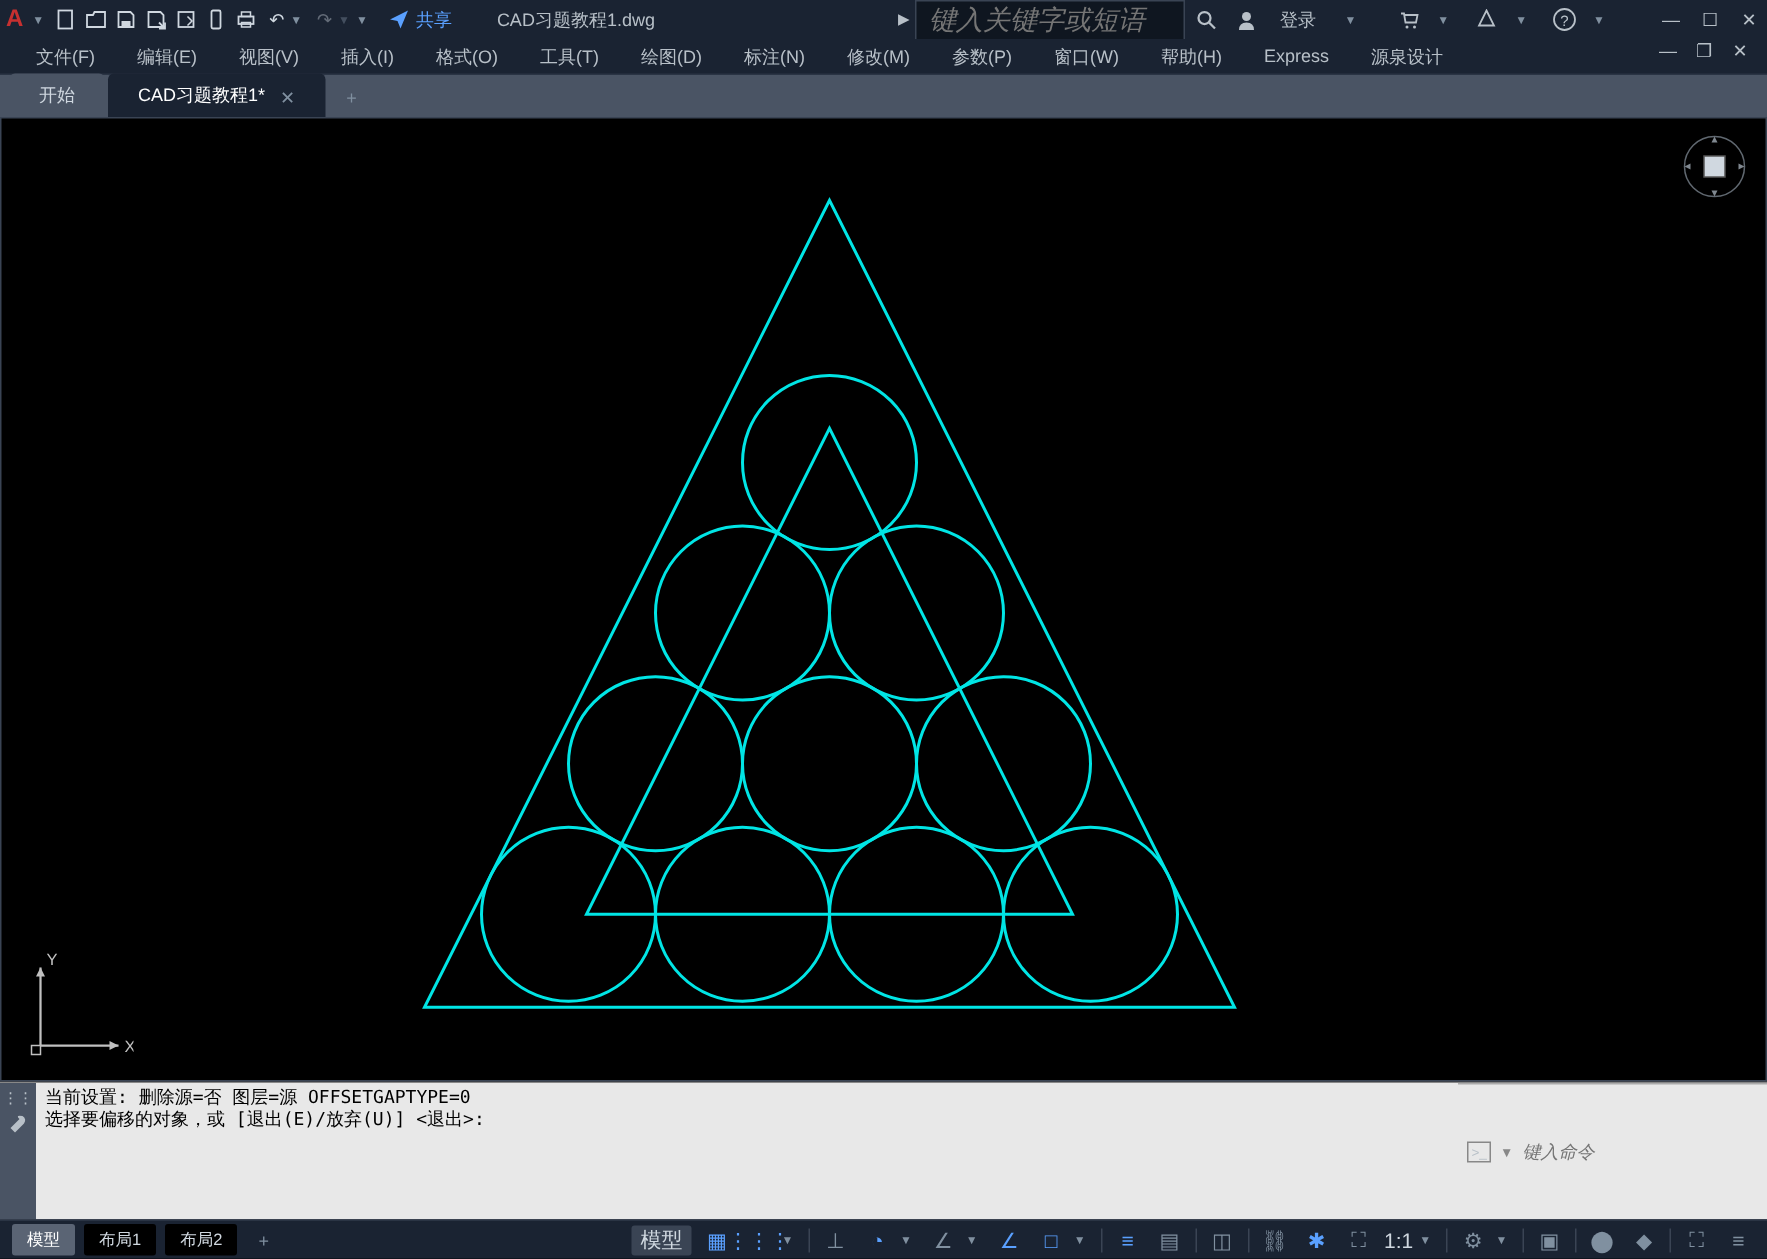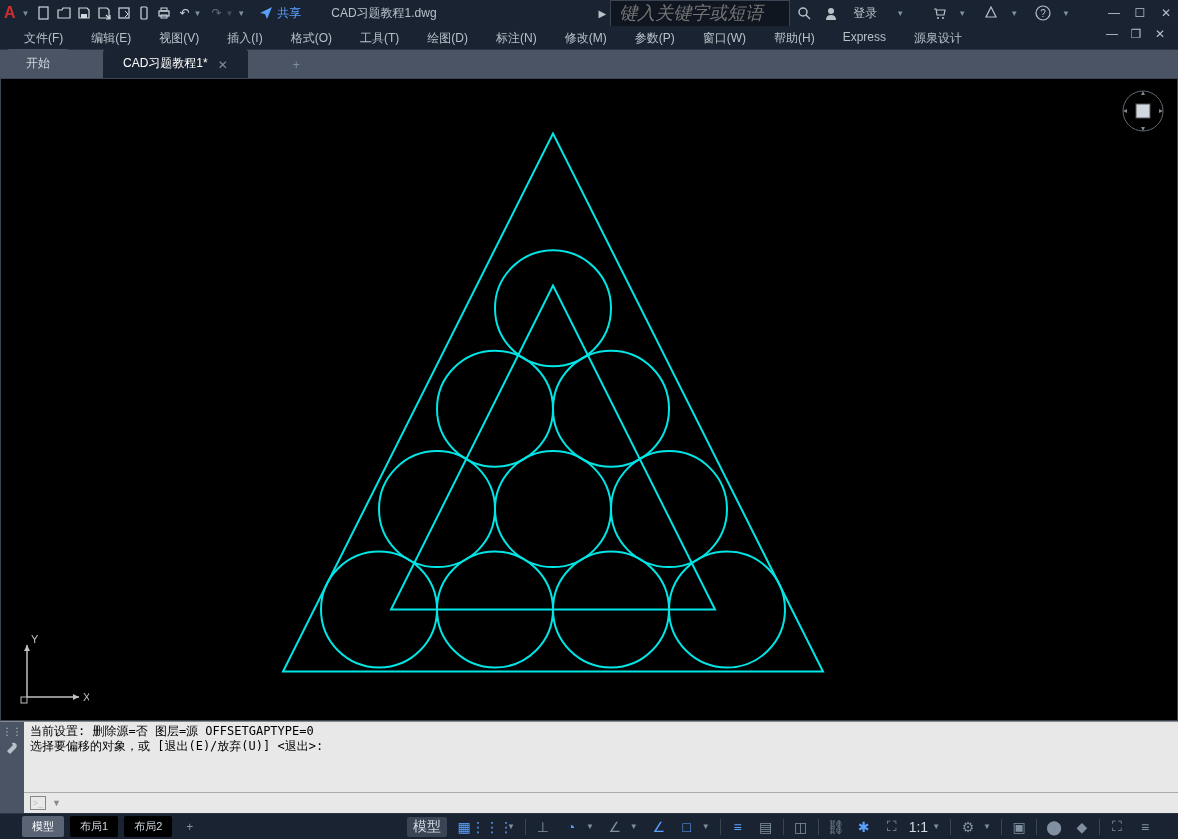--- a/index.html
+++ b/index.html
@@ -46,21 +46,20 @@
 }
 .menu-item { padding: 4px 14px; cursor: pointer; color: #b8c0c8; }
 .sub-win-controls { margin-left: auto; display: flex; gap: 8px; }
 
 .tabbar {
   height: 28px;
   background: #4a5464;
   display: flex;
   align-items: flex-end;
   padding: 0 6px;
-  gap: 31px;
 }
 .doc-tab {
   padding: 6px 20px;
   background: #4a5464;
   color: #d0d8e0;
   cursor: pointer;
   border-radius: 4px 4px 0 0;
   margin-right: 2px;
   display: flex;
   align-items: center;
@@ -90,32 +89,32 @@
 }
 
 .cmdline-area {
   height: 92px;
   background: #e8e8e8;
   display: flex;
   border-top: 1px solid #888;
 }
 .cmd-handle { width: 24px; background: #4a5464; display: flex; flex-direction: column; align-items: center; justify-content: flex-start; padding-top: 4px; gap: 4px; }
 .cmd-grip { color: #b8c0c8; font-size: 10px; }
-.cmd-content { flex: 1; display: flex; flex-direction: column; }
+.cmd-content { flex: 1; display: flex; flex-direction: row; }
 .cmd-history { flex: 1; padding: 2px 6px; font-family: "SimSun", monospace; color: #000; font-size: 12px; line-height: 15px; overflow: hidden; }
 .cmd-input-row { display: flex; align-items: center; border-top: 1px solid #aaa; padding: 3px 6px; gap: 6px; }
 .cmd-prompt-icon { width: 16px; height: 14px; border: 1px solid #888; display: flex; align-items: center; justify-content: center; font-size: 9px; }
 .cmd-input { flex: 1; border: none; background: transparent; font-style: italic; color: #888; outline: none; font-size: 12px; }
 
 .statusbar {
   height: 26px;
   background: #1a2332;
   display: flex;
   align-items: center;
-  padding: 0 22px;
+  padding: 0 8px;
   gap: 6px;
   border-top: 1px solid #2a3444;
 }
 .layout-tab {
   padding: 3px 10px;
   background: #000000;
   color: #d0d8e0;
   cursor: pointer;
   font-size: 11px;
   border-radius: 2px;
@@ -321,20 +320,21 @@
       </svg>
   </div>
   <div class="cmd-content">
     <div class="cmd-history">
       <div>当前设置: 删除源=否  图层=源  OFFSETGAPTYPE=0</div>
       <div>选择要偏移的对象，或 [退出(E)/放弃(U)] &lt;退出&gt;:</div>
     </div>
     <div class="cmd-input-row">
       <span class="cmd-prompt-icon">&gt;_</span>
       <span style="font-size:9px;color:#888">▼</span>
+      <input class="cmd-input" placeholder="键入命令" style="">
     </div>
   </div>
 </div>
 
 <div class="statusbar">
   <span class="layout-tab active">模型</span>
   <span class="layout-tab">布局1</span>
   <span class="layout-tab">布局2</span>
   <span class="layout-add">+</span>
   <span class="status-spacer"></span>

